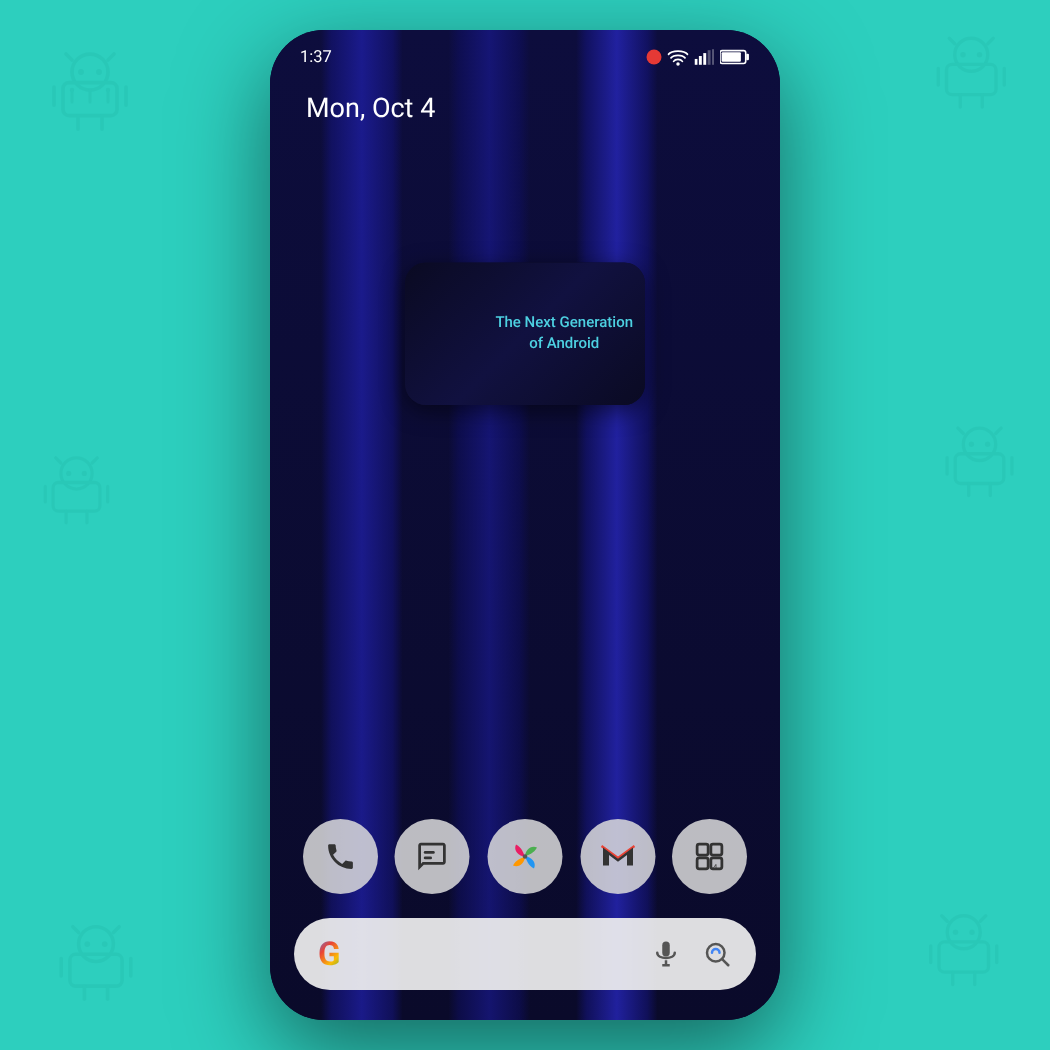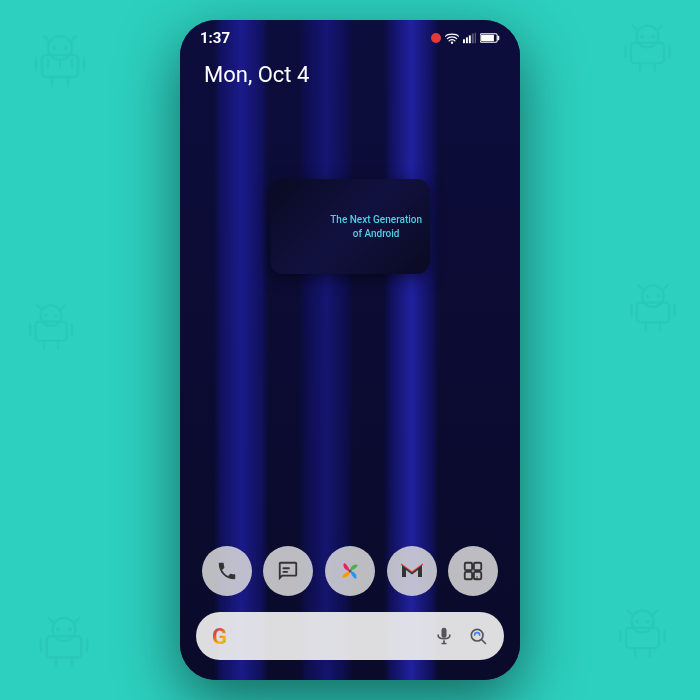--- a/index.html
+++ b/index.html
@@ -76,22 +76,22 @@
       z-index: 10;
       display: flex;
       align-items: center;
       justify-content: space-between;
       padding: 10px 20px 5px 20px;
       height: 30px;
     }
 
     .status-time {
       color: white;
-      font-size: 15px;
-      font-weight: 700;
+      font-size: 11px;
+      font-weight: 400;
     }
 
     .status-icons {
       display: flex;
       align-items: center;
       gap: 4px;
     }
 
     .status-dot {
       width: 10px;
@@ -99,21 +99,21 @@
       background: #e53935;
       border-radius: 50%;
     }
 
     
     .date-display {
       position: relative;
       z-index: 10;
       padding: 12px 24px;
       color: white;
-      font-size: 22px;
+      font-size: 18px;
       font-weight: 400;
     }
 
     
     .video-widget {
       position: relative;
       z-index: 10;
       margin: 80px auto 0 auto;
       width: 160px;
       height: 95px;

